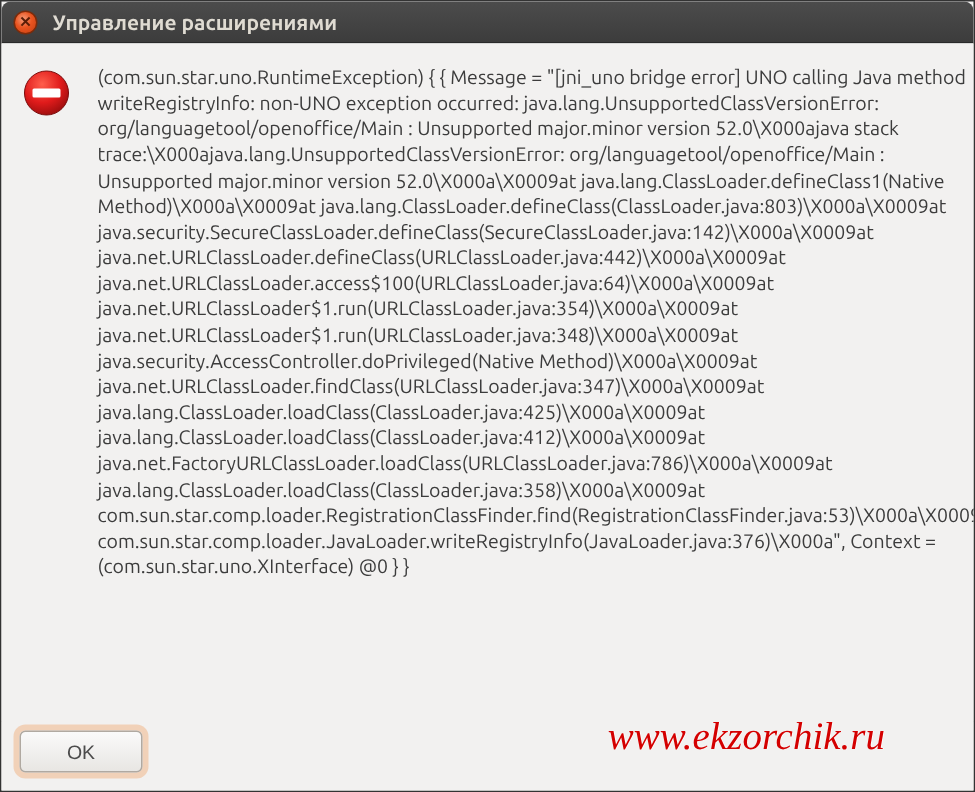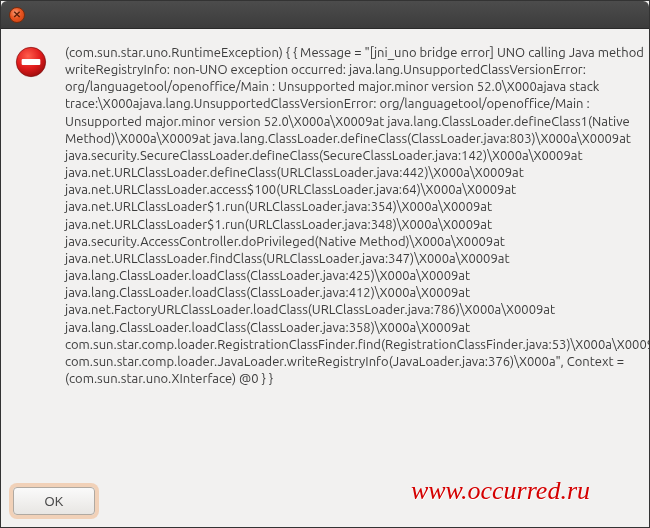--- a/index.html
+++ b/index.html
@@ -105,20 +105,21 @@
   </style>
 </head>
 <body>
 
 <div class="window">
 
   <div class="titlebar">
     <div class="close-btn">
       <span>✕</span>
     </div>
+    <span>Управление расширениями</span>
   </div>
 
   <div class="content">
     <div class="icon-col">
       <svg class="error-icon" viewBox="0 0 48 48">
         <defs>
           <radialGradient id="g1" cx="40%" cy="30%" r="70%">
             <stop offset="0%" stop-color="#ff5f4d"></stop>
             <stop offset="60%" stop-color="#e01b1b"></stop>
             <stop offset="100%" stop-color="#a30f0f"></stop>
@@ -132,13 +133,13 @@
       <div class="msg">(com.sun.star.uno.RuntimeException) { { Message = "[jni_uno bridge error] UNO calling Java method writeRegistryInfo: non-UNO exception occurred: java.lang.UnsupportedClassVersionError: org/languagetool/openoffice/Main : Unsupported major.minor version 52.0\X000ajava stack trace:\X000ajava.lang.UnsupportedClassVersionError: org/languagetool/openoffice/Main : Unsupported major.minor version 52.0\X000a\X0009at java.lang.ClassLoader.defineClass1(Native Method)\X000a\X0009at java.lang.ClassLoader.defineClass(ClassLoader.java:803)\X000a\X0009at java.security.SecureClassLoader.defineClass(SecureClassLoader.java:142)\X000a\X0009at java.net.URLClassLoader.defineClass(URLClassLoader.java:442)\X000a\X0009at java.net.URLClassLoader.access$100(URLClassLoader.java:64)\X000a\X0009at java.net.URLClassLoader$1.run(URLClassLoader.java:354)\X000a\X0009at java.net.URLClassLoader$1.run(URLClassLoader.java:348)\X000a\X0009at java.security.AccessController.doPrivileged(Native Method)\X000a\X0009at java.net.URLClassLoader.findClass(URLClassLoader.java:347)\X000a\X0009at java.lang.ClassLoader.loadClass(ClassLoader.java:425)\X000a\X0009at java.lang.ClassLoader.loadClass(ClassLoader.java:412)\X000a\X0009at java.net.FactoryURLClassLoader.loadClass(URLClassLoader.java:786)\X000a\X0009at java.lang.ClassLoader.loadClass(ClassLoader.java:358)\X000a\X0009at com.sun.star.comp.loader.RegistrationClassFinder.find(RegistrationClassFinder.java:53)\X000a\X0009at com.sun.star.comp.loader.JavaLoader.writeRegistryInfo(JavaLoader.java:376)\X000a", Context = (com.sun.star.uno.XInterface) @0 } }</div>
     </div>
   </div>
 
   <div class="button-row">
     <button class="ok-btn">OK</button>
   </div>
 
 </div>
 
-<div class="watermark">www.occurred.ru</div>
+<div class="watermark">www.ekzorchik.ru</div>
 
 </body></html>

